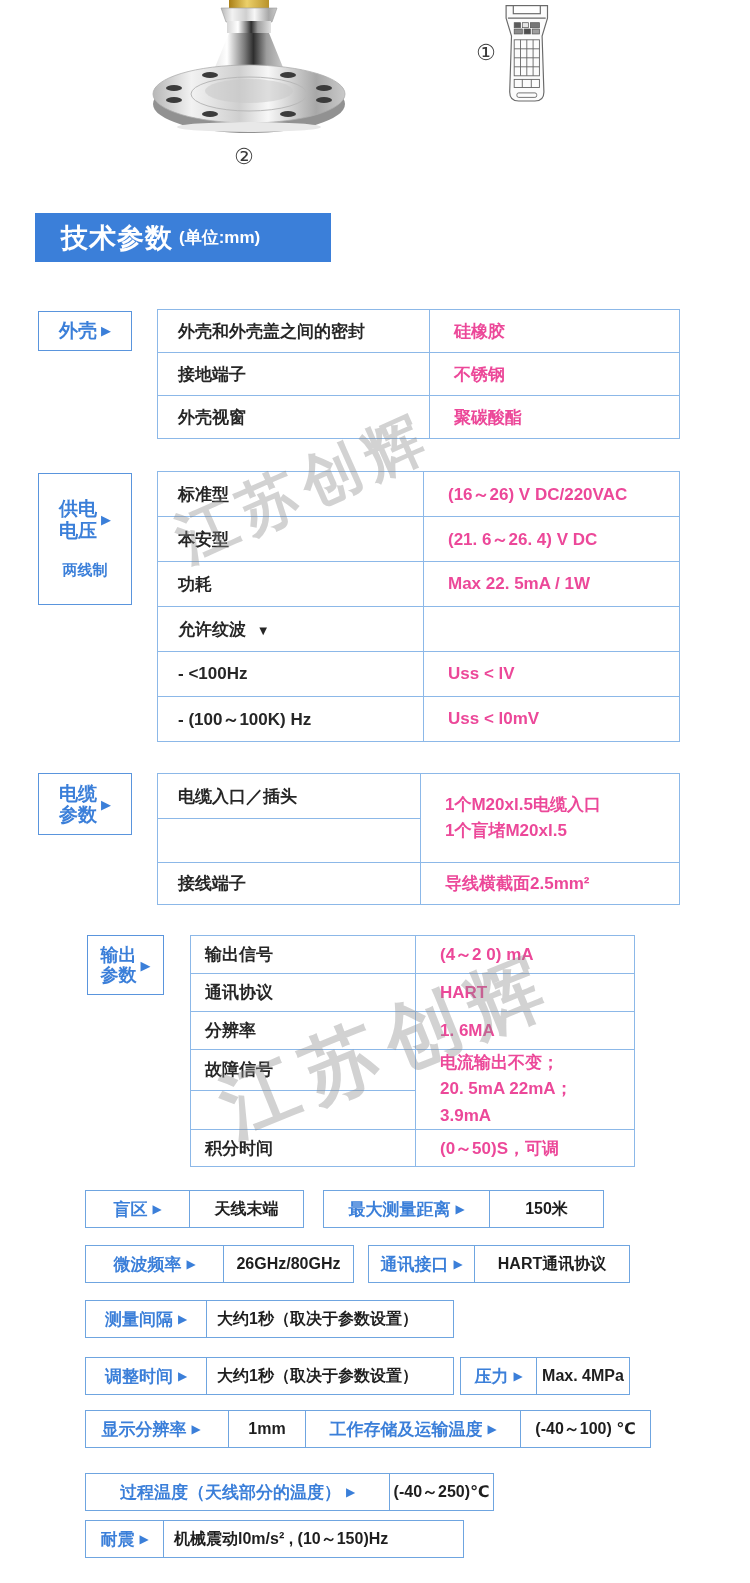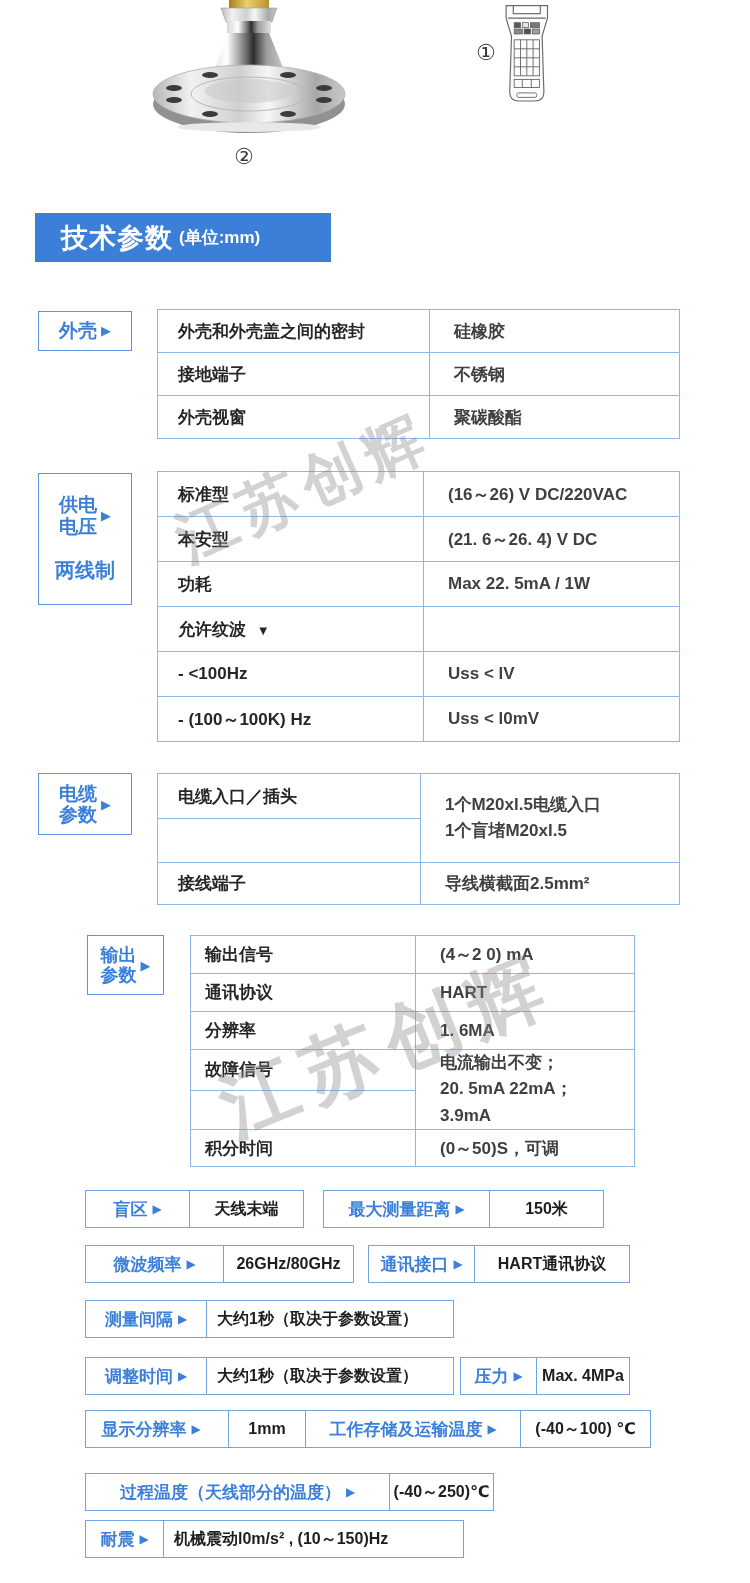--- a/index.html
+++ b/index.html
@@ -12,27 +12,27 @@
   .banner .t1{font-size:27px;font-weight:700;letter-spacing:1px;}
   .banner .t2{font-size:17px;font-weight:700;margin-left:6px;}
 
   
   .side-label{position:absolute;border:1px solid #5a95dd;background:#fff;color:#3b7fd9;
               box-sizing:border-box;display:flex;flex-direction:column;align-items:center;
               justify-content:center;font-weight:700;z-index:3;}
   .side-label .row{display:flex;align-items:center;}
   .side-label .lines{font-size:19px;line-height:1.12;text-align:left;}
   .side-label .arr{font-size:13px;margin-left:4px;color:#3b7fd9;}
-  .side-label .sub{font-size:20px;font-weight:700;margin-top:20px;}
+  .side-label .sub{font-size:15px;font-weight:700;margin-top:20px;}
 
   
   table.spec{position:absolute;border-collapse:collapse;table-layout:fixed;background:#fff;z-index:1;}
   table.spec td{border:1px solid #8cb8e8;font-size:17px;font-weight:600;color:#262626;
                 vertical-align:middle;padding:0 6px 0 20px;box-sizing:border-box;}
-  table.spec td.val{padding-left:24px;color:#404040;}
+  table.spec td.val{padding-left:24px;color:#ec4899;}
   td.ripple{color:#3b7fd9;}
   td.ripple .arr-down{font-size:13px;margin-left:6px;}
   .two-line div{line-height:1.55;}
 
   
   .qbox{position:absolute;display:flex;border:1px solid #6fa5e0;background:#fff;
         box-sizing:border-box;align-items:stretch;z-index:1;}
   .qbox .cell{display:flex;align-items:center;justify-content:center;box-sizing:border-box;
               padding:0 10px;white-space:nowrap;}
   .qbox .cell + .cell{border-left:1px solid #6fa5e0;}

